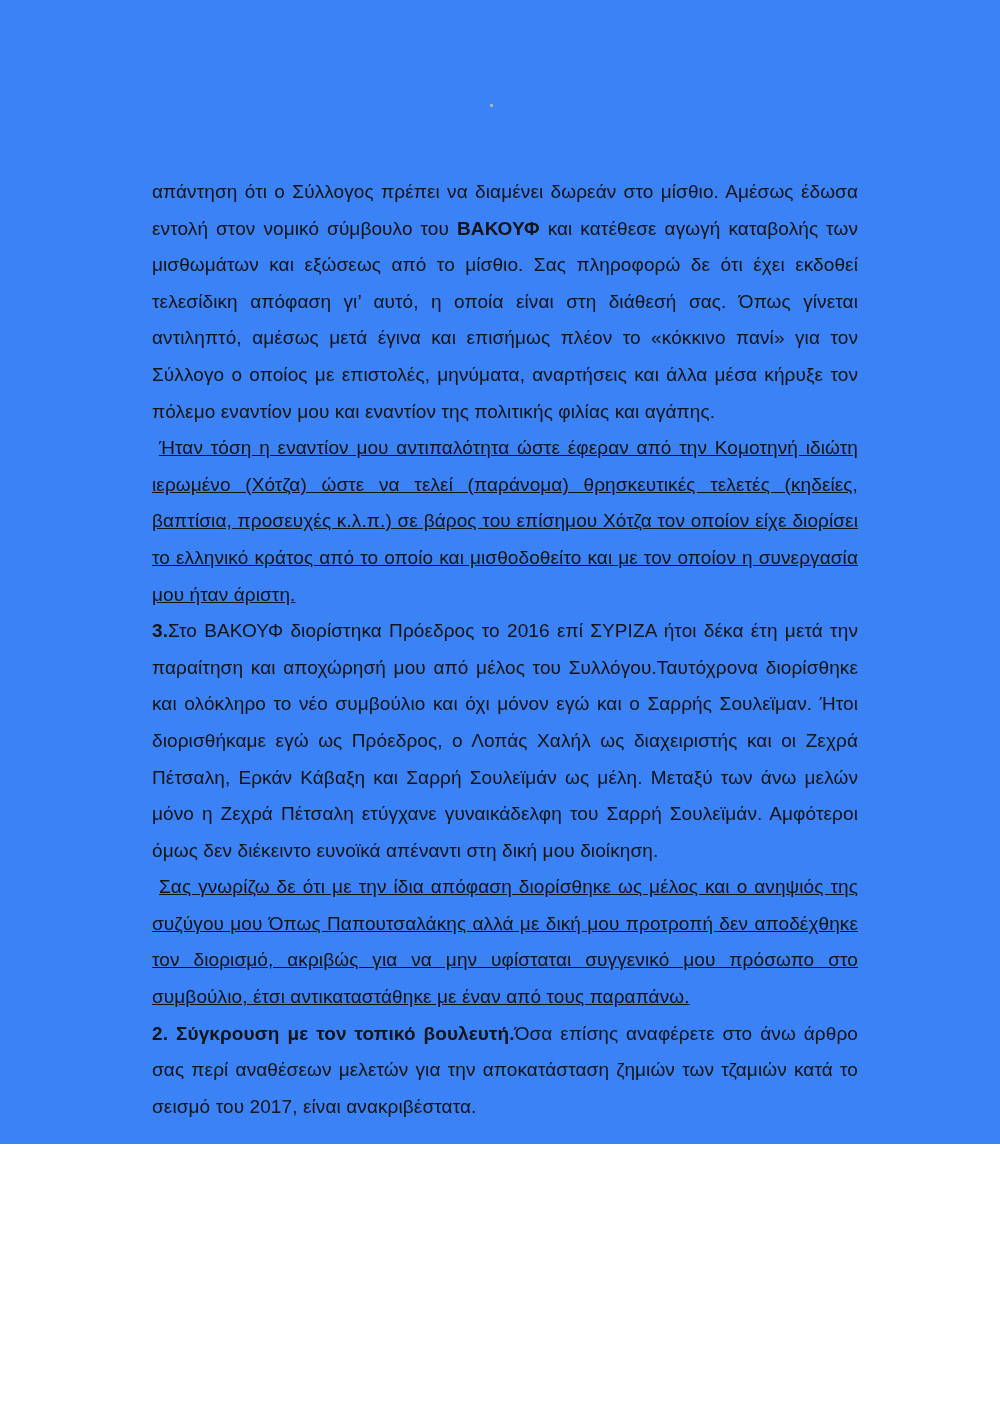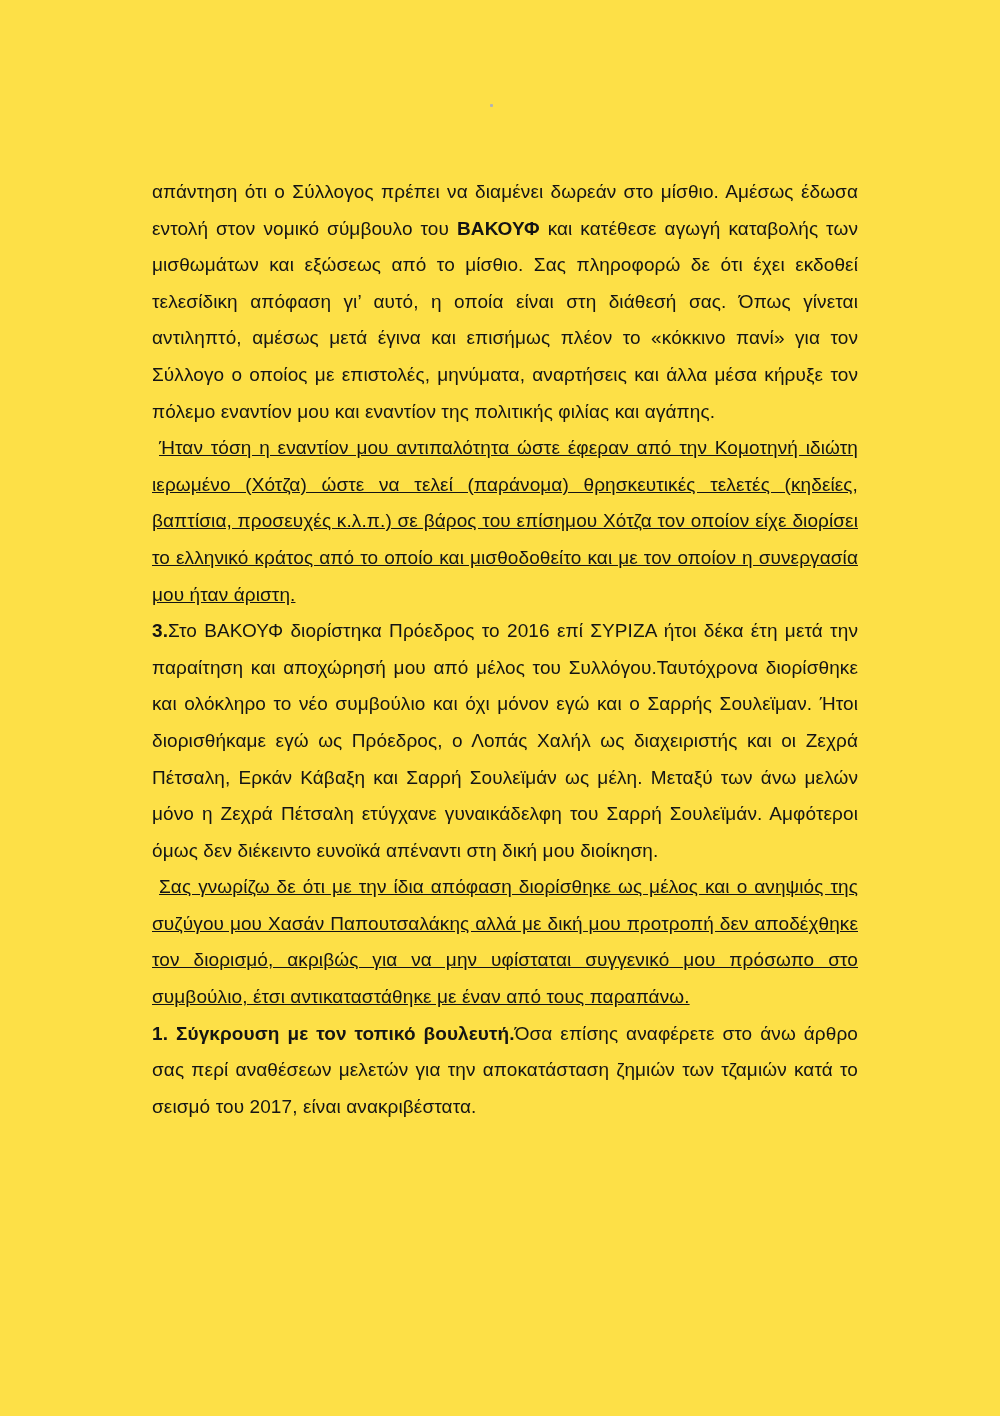--- a/index.html
+++ b/index.html
@@ -3,22 +3,22 @@
 <meta charset="utf-8">
 <style>
   html, body {
     margin: 0;
     padding: 0;
     background: #ffffff;
   }
   .page {
     position: relative;
     width: 1000px;
-    height: 1416px;
-    background: #fde047;
+    height: 1144px;
+    background: #3b82f6;
     overflow: hidden;
     font-family: "Liberation Sans", sans-serif;
   }
   .textblock {
     position: absolute;
     left: 152px;
     top: 174px;
     width: 706px;
     color: #141414;
     font-size: 19px;
@@ -55,18 +55,18 @@
   <span class="speck"></span>
 
   <div class="textblock">
 
     <p><span>απάντηση ότι ο Σύλλογος πρέπει να  διαμένει δωρεάν στο μίσθιο. Αμέσως έδωσα εντολή στον νομικό σύμβουλο του </span><span class="bold">ΒΑΚΟΥΦ</span><span> και κατέθεσε αγωγή καταβολής των μισθωμάτων  και εξώσεως από το μίσθιο. Σας πληροφορώ δε ότι έχει εκδοθεί τελεσίδικη απόφαση γι’ αυτό,  η οποία είναι στη διάθεσή σας. Όπως γίνεται αντιληπτό, αμέσως  μετά έγινα και επισήμως πλέον το «κόκκινο πανί» για τον Σύλλογο ο οποίος με επιστολές, μηνύματα, αναρτήσεις και άλλα μέσα  κήρυξε τον πόλεμο εναντίον μου και εναντίον της πολιτικής φιλίας και αγάπης.</span></p>
 
     <p class="para-indent"><span>Ήταν τόση η εναντίον μου αντιπαλότητα ώστε έφεραν από την Κομοτηνή ιδιώτη ιερωμένο (Χότζα) ώστε να τελεί (παράνομα) θρησκευτικές τελετές (κηδείες, βαπτίσια, προσευχές κ.λ.π.) σε βάρος του επίσημου Χότζα τον οποίον είχε διορίσει το ελληνικό κράτος από το οποίο και μισθοδοθείτο και με τον οποίον η συνεργασία μου ήταν άριστη.</span></p>
 
     <p><span class="bold">3.</span><span>Στο ΒΑΚΟΥΦ διορίστηκα Πρόεδρος το 2016 επί ΣΥΡΙΖΑ ήτοι δέκα έτη μετά την παραίτηση  και αποχώρησή μου από μέλος του Συλλόγου.Ταυτόχρονα διορίσθηκε και ολόκληρο το νέο συμβούλιο και όχι μόνον εγώ και ο Σαρρής Σουλεϊμαν. Ήτοι διορισθήκαμε εγώ ως Πρόεδρος, ο Λοπάς Χαλήλ ως διαχειριστής και οι Ζεχρά Πέτσαλη,  Ερκάν Κάβαξη και Σαρρή Σουλεϊμάν ως μέλη. Μεταξύ των άνω μελών μόνο η Ζεχρά Πέτσαλη ετύγχανε γυναικάδελφη του Σαρρή Σουλεϊμάν. Αμφότεροι όμως δεν διέκειντο ευνοϊκά απέναντι στη δική μου διοίκηση.</span></p>
 
-    <p class="para-indent"><span>Σας γνωρίζω  δε ότι με την ίδια απόφαση διορίσθηκε ως μέλος και ο ανηψιός της συζύγου μου Χασάν Παπουτσαλάκης αλλά με δική μου προτροπή δεν αποδέχθηκε τον διορισμό, ακριβώς για να μην υφίσταται συγγενικό μου πρόσωπο στο συμβούλιο, έτσι αντικαταστάθηκε με έναν από τους παραπάνω.</span></p>
+    <p class="para-indent"><span>Σας γνωρίζω  δε ότι με την ίδια απόφαση διορίσθηκε ως μέλος και ο ανηψιός της συζύγου μου Όπως Παπουτσαλάκης αλλά με δική μου προτροπή δεν αποδέχθηκε τον διορισμό, ακριβώς για να μην υφίσταται συγγενικό μου πρόσωπο στο συμβούλιο, έτσι αντικαταστάθηκε με έναν από τους παραπάνω.</span></p>
 
-    <p><span class="bold">1. Σύγκρουση με τον τοπικό βουλευτή.</span><span>Όσα επίσης αναφέρετε στο άνω άρθρο σας περί αναθέσεων μελετών για την αποκατάσταση ζημιών των τζαμιών κατά το σεισμό του 2017, είναι ανακριβέστατα.</span></p>
+    <p><span class="bold">2. Σύγκρουση με τον τοπικό βουλευτή.</span><span>Όσα επίσης αναφέρετε στο άνω άρθρο σας περί αναθέσεων μελετών για την αποκατάσταση ζημιών των τζαμιών κατά το σεισμό του 2017, είναι ανακριβέστατα.</span></p>
 
   </div>
 </div>
 
 </body></html>

